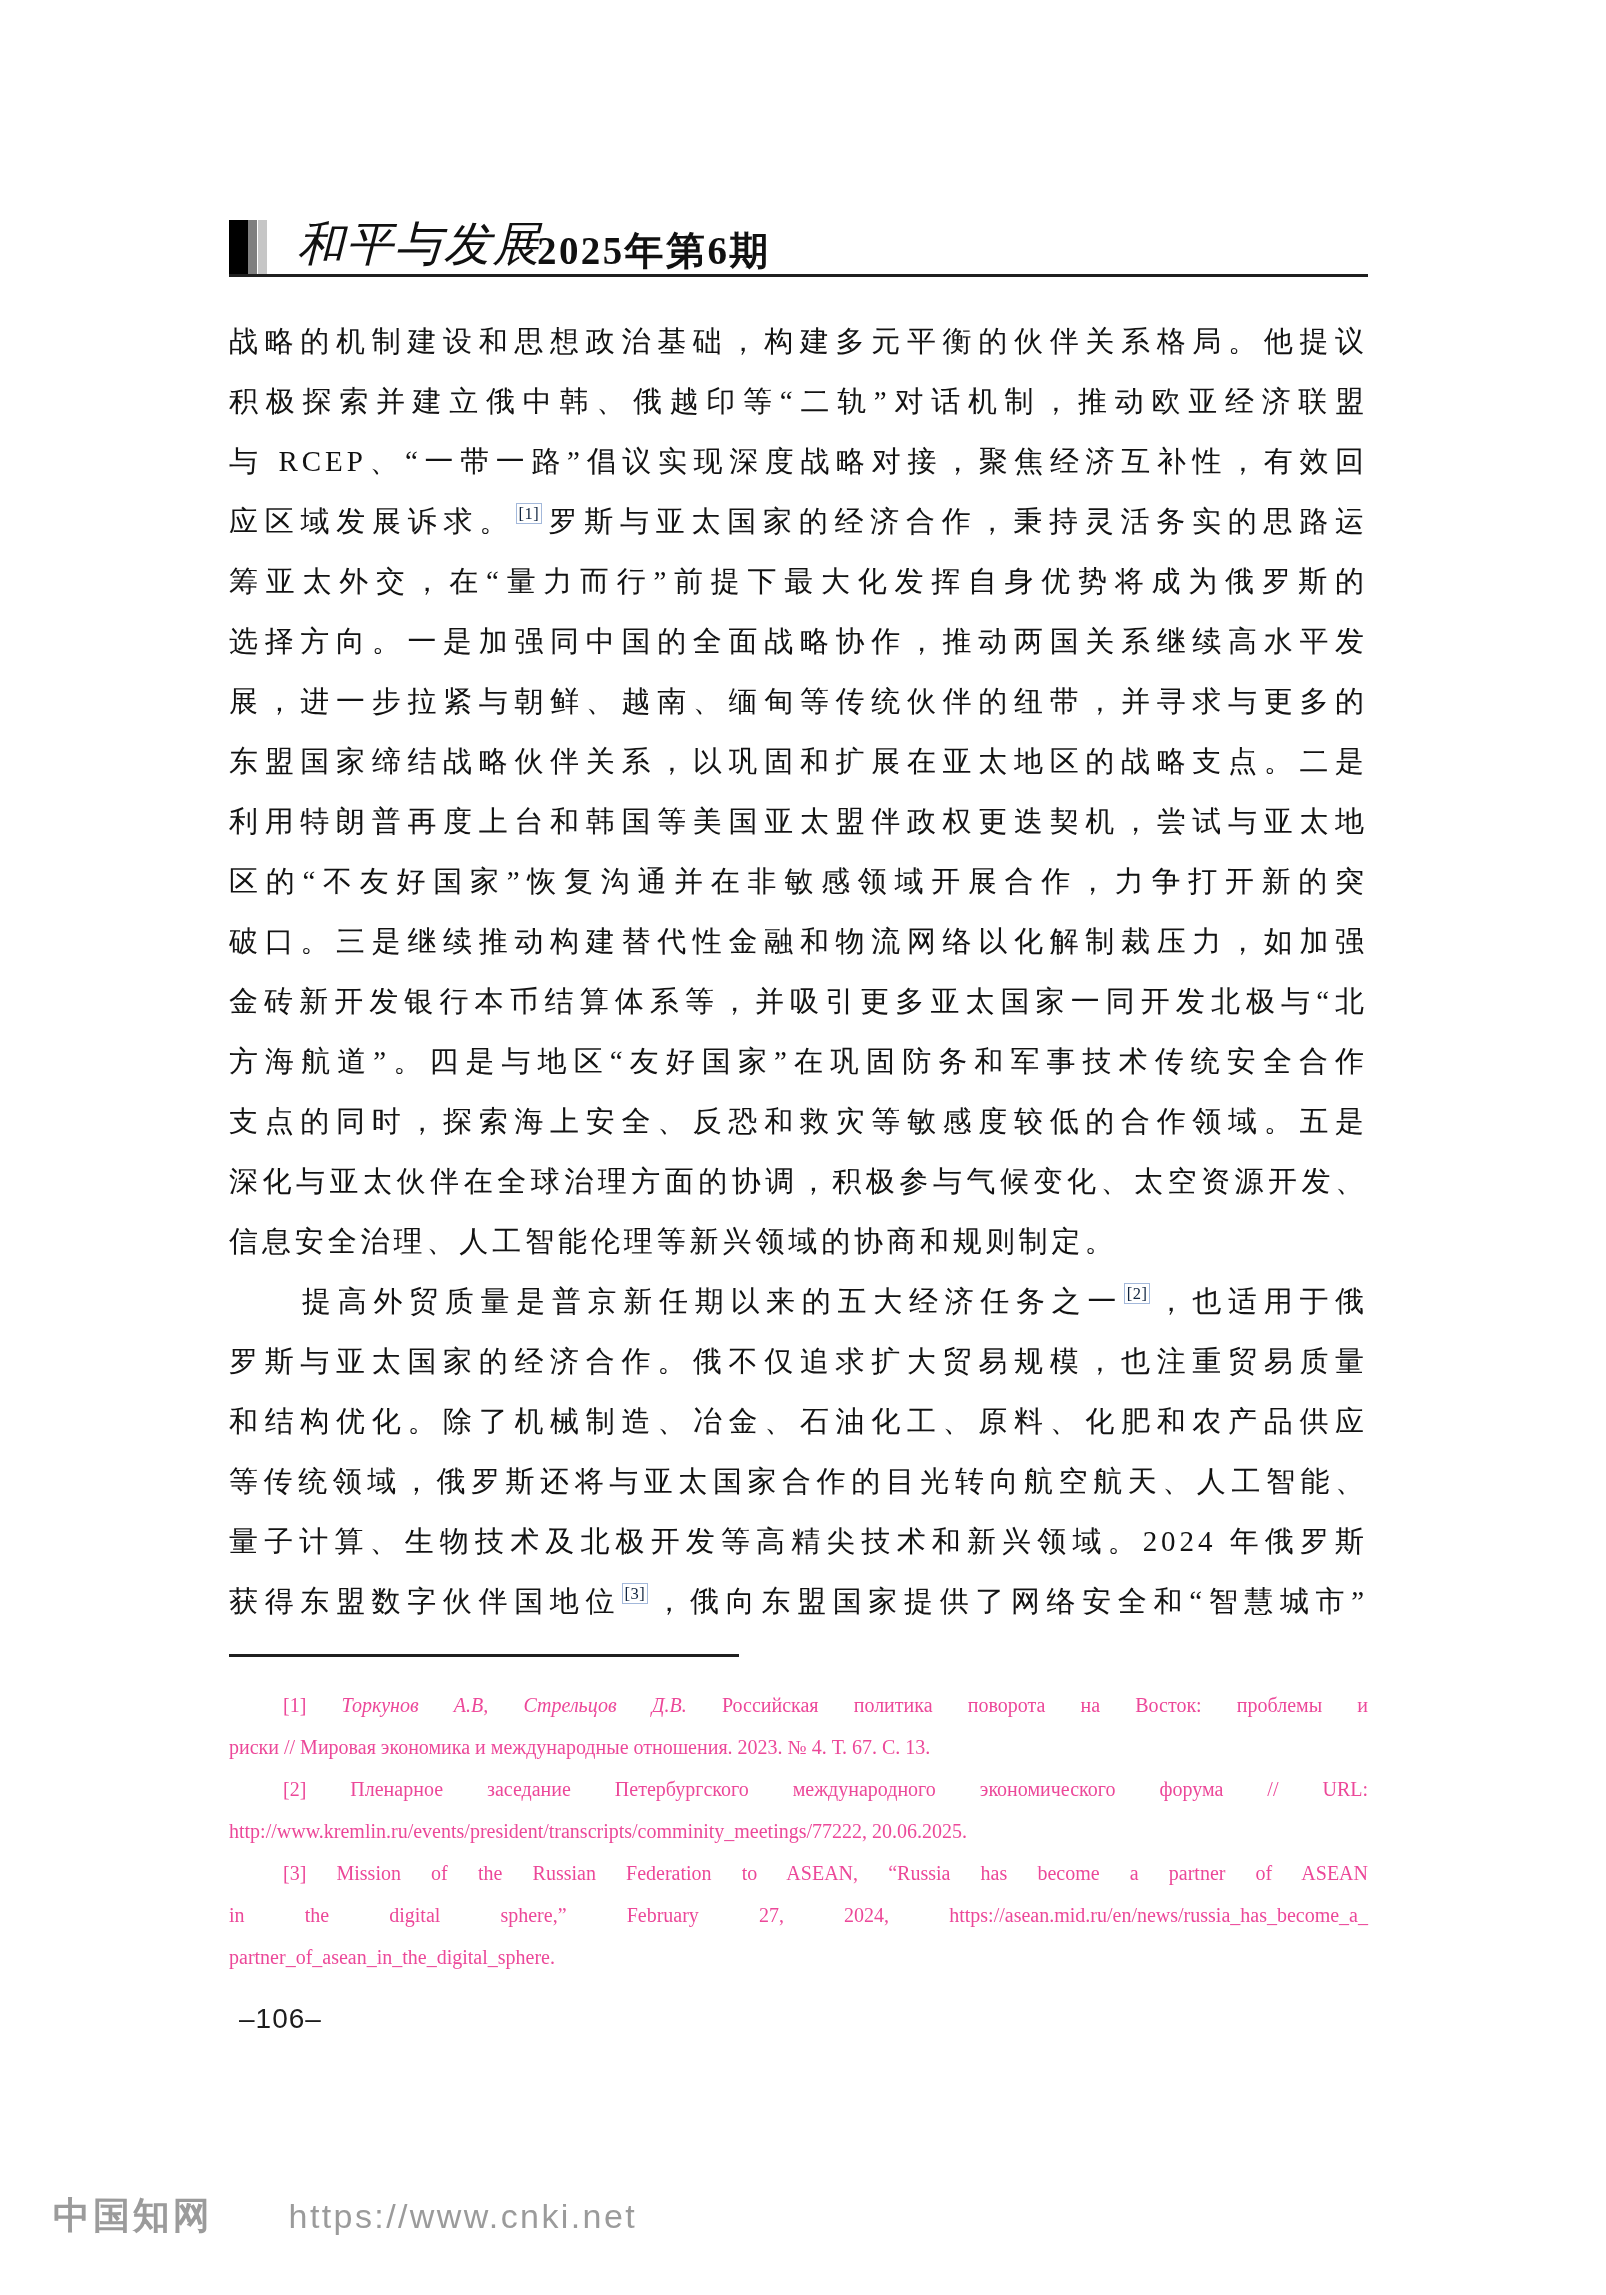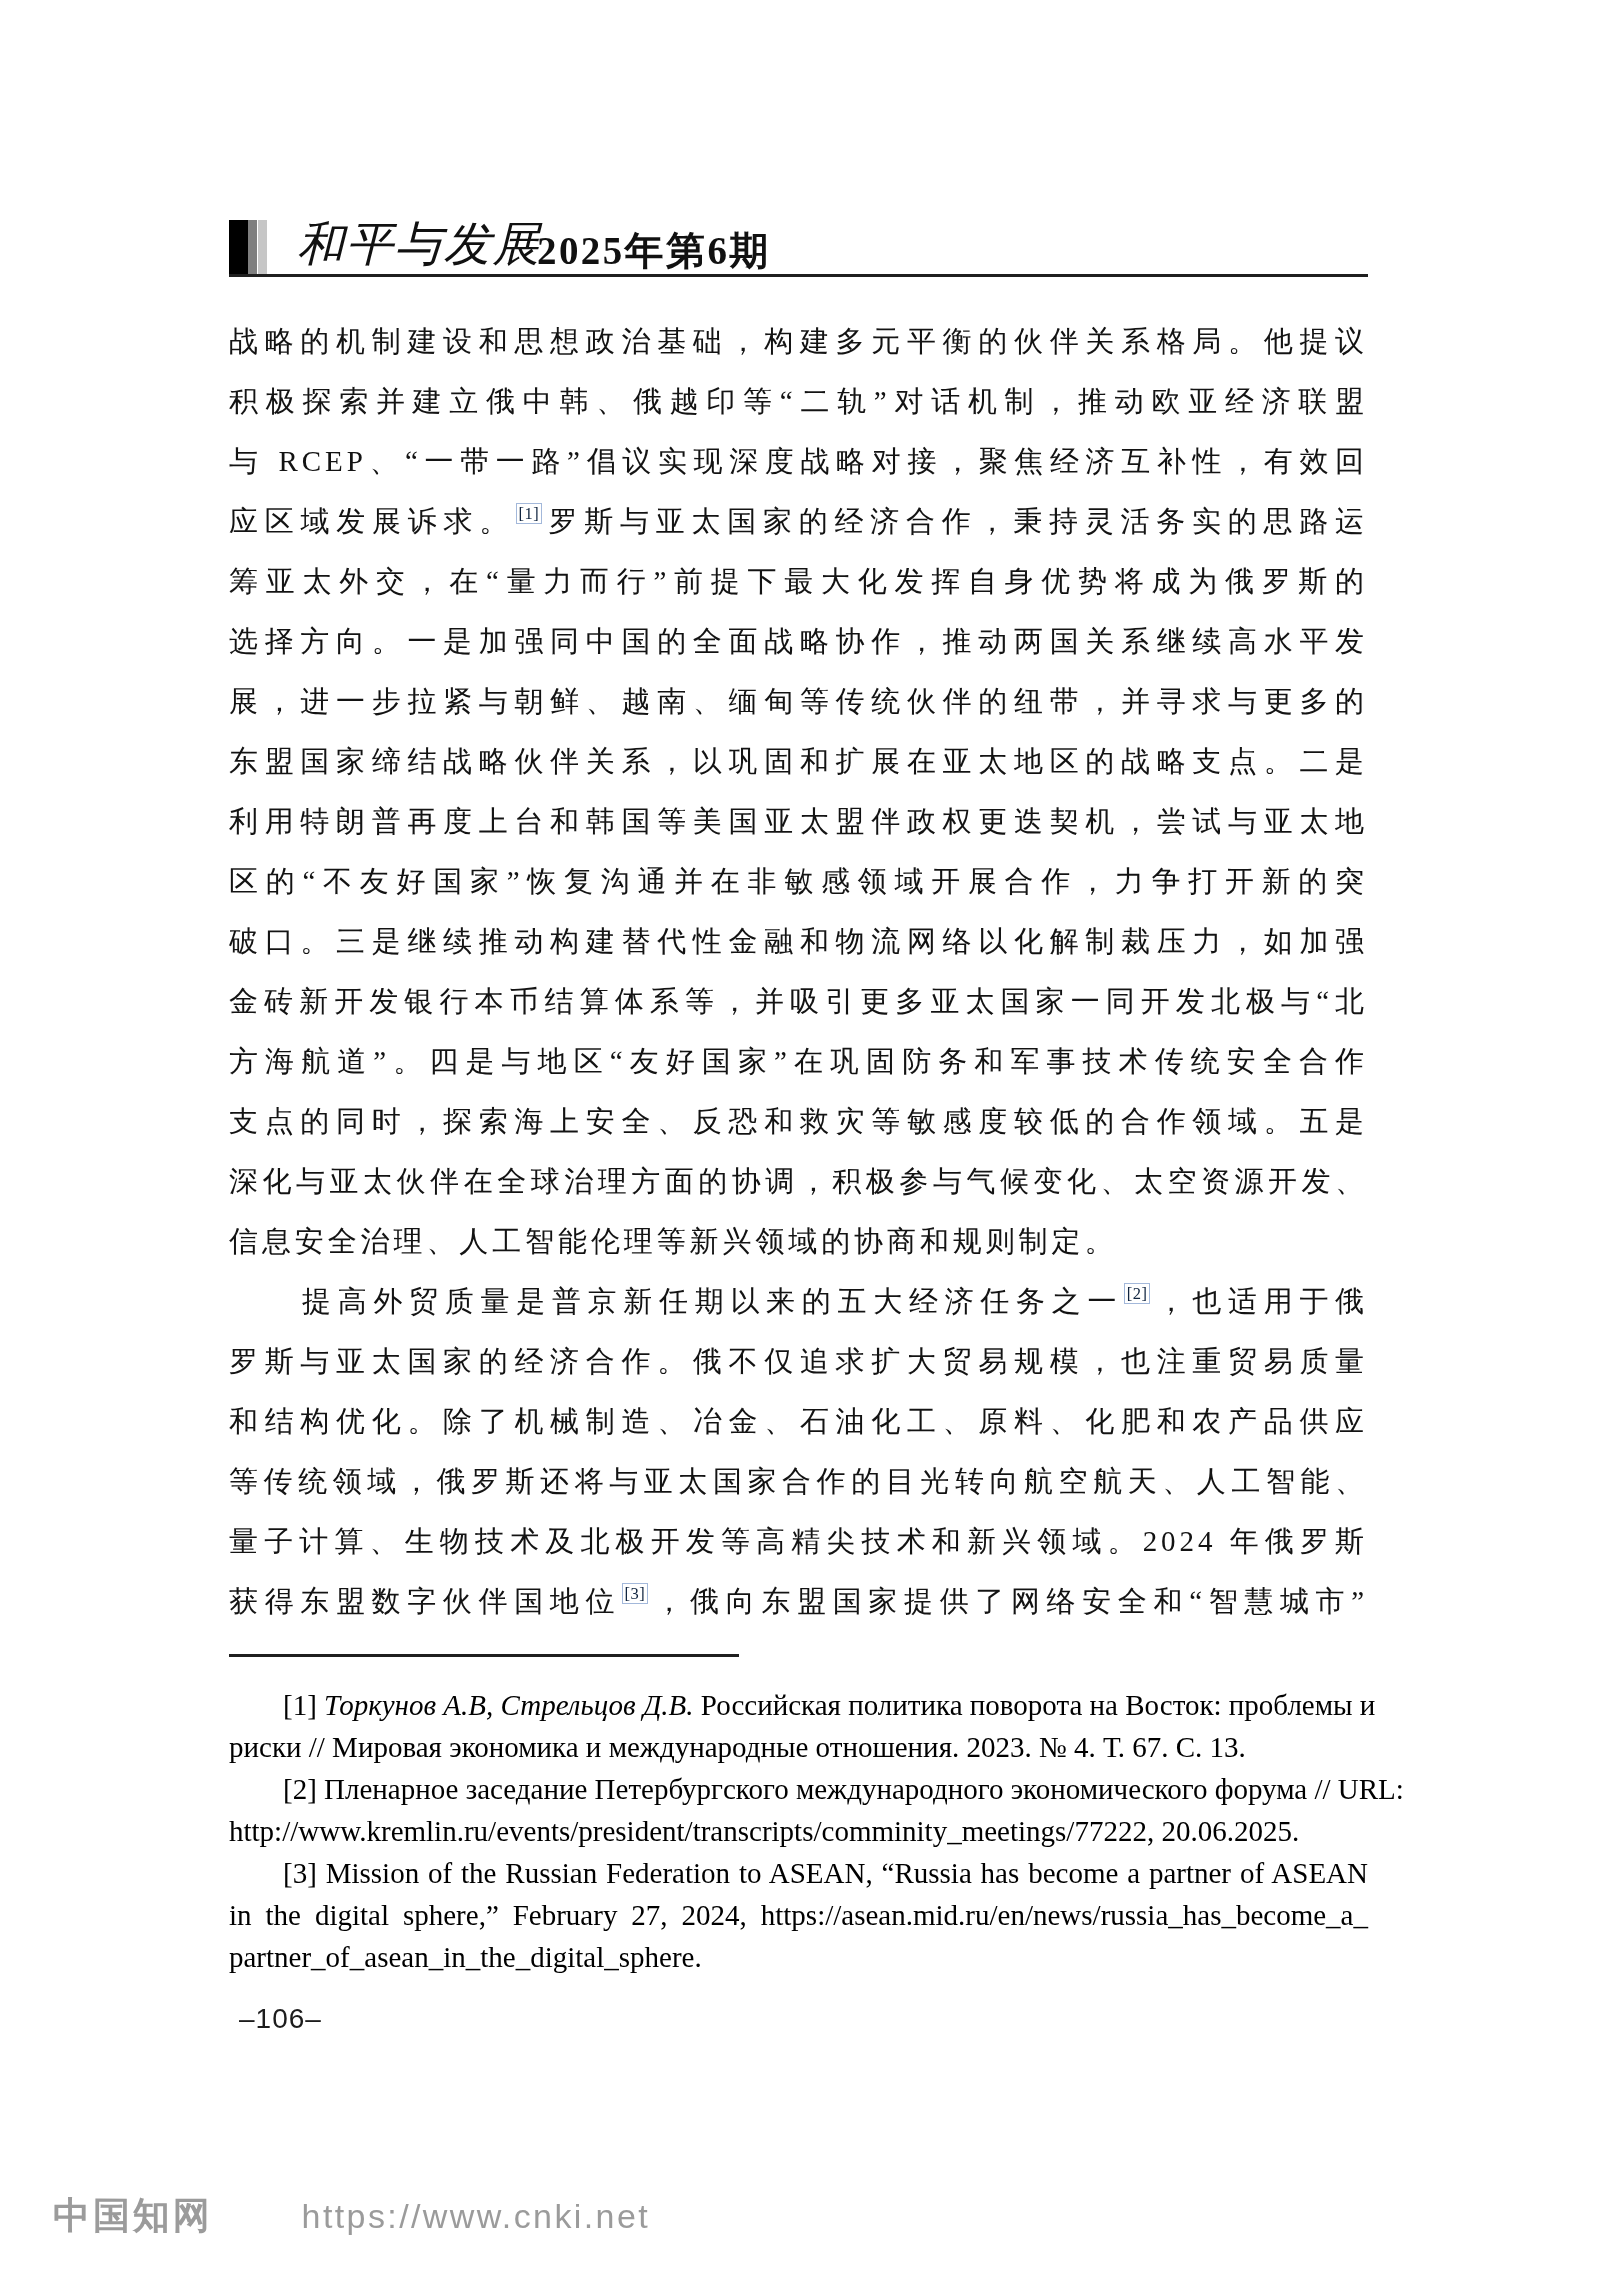--- a/index.html
+++ b/index.html
@@ -44,37 +44,37 @@
     font-size:16.5px;letter-spacing:0.5px;line-height:1;
     position:relative;top:-11.7px;
     border:1px solid #a3b8da;padding:0 1.5px;
     margin:0 3.9px 0 1px;color:#10243f;
   }
   
   .fn-sep{position:absolute;left:229px;top:1654px;width:510px;height:3.4px;background:#1f1f1f;}
   .footnotes{position:absolute;left:229px;top:1684px;width:1139px;}
   .fn-line{
     height:42px;line-height:42px;
-    font-size:29px;letter-spacing:0;
+    font-size:20px;letter-spacing:0;
     text-align:justify;text-align-last:justify;
-    white-space:nowrap;color:#000000;
+    white-space:nowrap;color:#ec4899;
   }
   .fn-line.last{text-align-last:left;}
   .fn-line.indent{text-indent:54px;}
   .it{font-style:italic;}
   
   .page-number{
     position:absolute;left:215px;top:2003px;
     font-family:"Liberation Sans","DejaVu Sans",sans-serif;
     font-size:28px;letter-spacing:1px;color:#1c1c1c;margin-left:24px;
   }
   
   .watermark{
     position:absolute;left:53px;top:2191px;
-    display:flex;align-items:baseline;gap:41px;
+    display:flex;align-items:baseline;gap:28px;
     color:#9b9b9b;
     font-family:"Liberation Sans","DejaVu Sans",sans-serif;
     white-space:nowrap;
   }
   .wm-name{font-size:37px;font-weight:700;letter-spacing:2.9px;}
   .wm-url{font-size:34px;font-weight:400;letter-spacing:2.4px;margin-left:48px;}
 </style>
 </head>
 <body>
 

